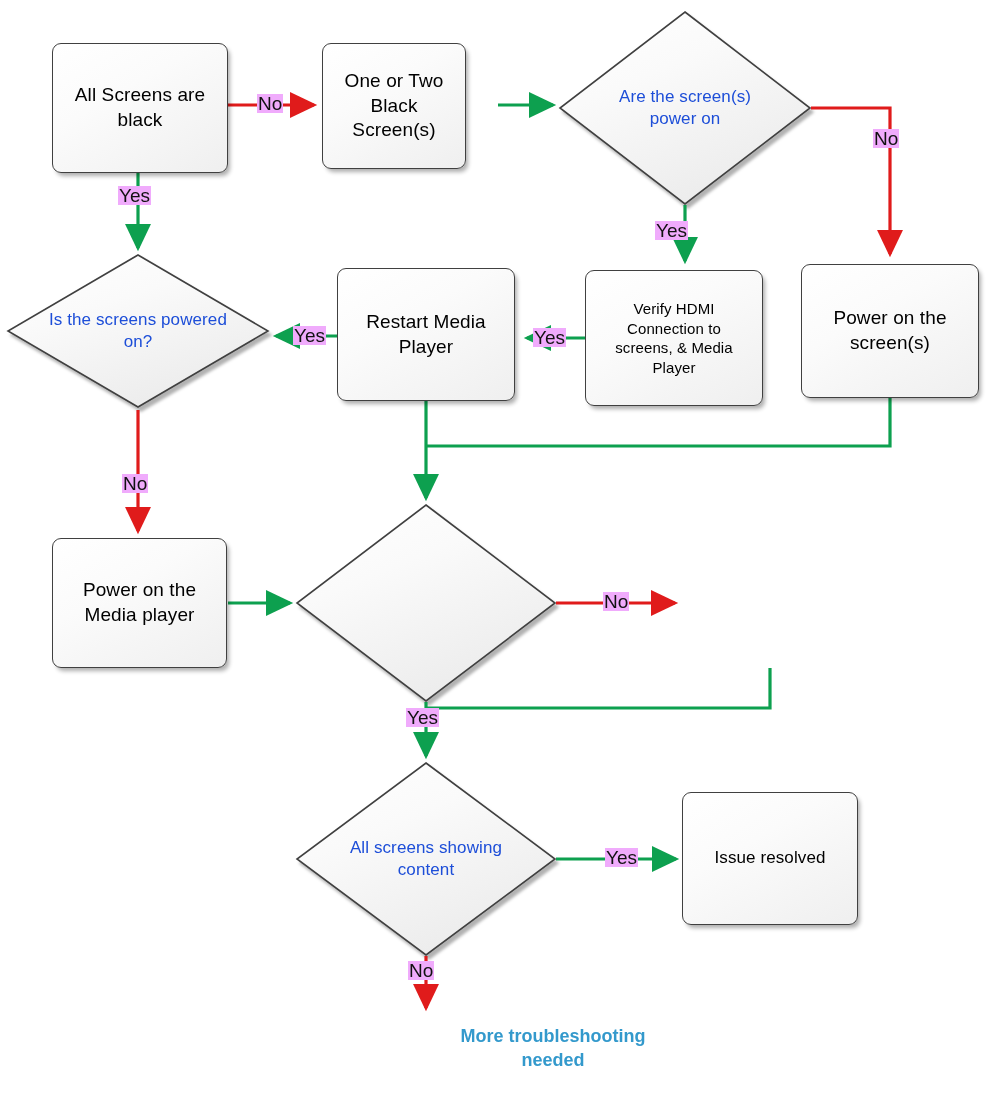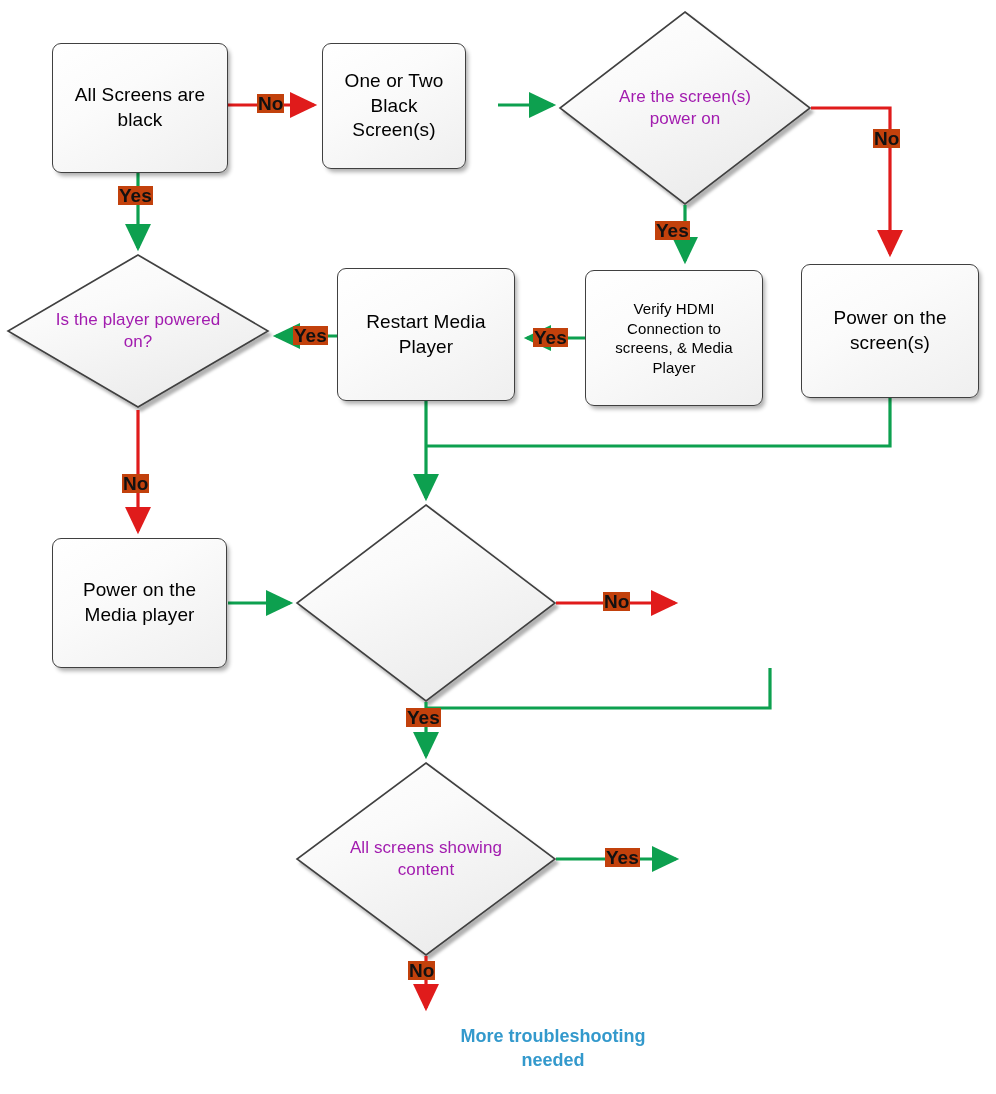--- a/index.html
+++ b/index.html
@@ -61,36 +61,35 @@
   .node-decision .dia-text {
     position: absolute;
     left: 11%;
     top: 0;
     width: 78%;
     height: 100%;
     display: flex;
     align-items: center;
     justify-content: center;
     text-align: center;
-    color: #a21caf;
+    color: #1d4ed8;
     line-height: 1.30;
     white-space: pre-line;
     letter-spacing: 0.1px;
   }
 
   
   .edge-label {
     position: absolute;
     font-size: 19px;
     color: #111111;
-    background: #c2410c;
+    background: #f0abfc;
     padding: 0 1px;
     white-space: nowrap;
     line-height: 1;
-    font-weight: bold;
   }
 
   
   .note-text {
     position: absolute;
     font-size: 18px;
     font-weight: bold;
     color: #3399CC;
     text-align: center;
     line-height: 1.32;
@@ -187,28 +186,31 @@
     <span class="node-label fs19">Restart Media
 Player</span>
   </div>
 
   <div class="node node-process" style="left:52px; top:538px; width:175px; height:130px;">
     <span class="node-label fs19">Power on the
 Media player</span>
   </div>
 
 
+  <div class="node node-process" style="left:682px; top:792px; width:176px; height:133px;">
+    <span class="node-label fs17">Issue resolved</span>
+  </div>
 
   <div class="node-decision" style="left:560px; top:12px; width:250px; height:192px;">
     <div class="dia-text fs17">Are the screen(s)
 power on</div>
   </div>
 
   <div class="node-decision" style="left:8px; top:255px; width:260px; height:152px;">
-    <div class="dia-text fs17" style="left:6%; width:88%;">Is the player powered
+    <div class="dia-text fs17" style="left:6%; width:88%;">Is the screens powered
 on?</div>
   </div>
 
 
   <div class="node-decision" style="left:297px; top:763px; width:258px; height:192px;">
     <div class="dia-text fs17" style="left:8%; width:84%;">All screens showing
 content</div>
   </div>
 
   <div class="edge-label" style="left:257px; top:94px;">No</div>

